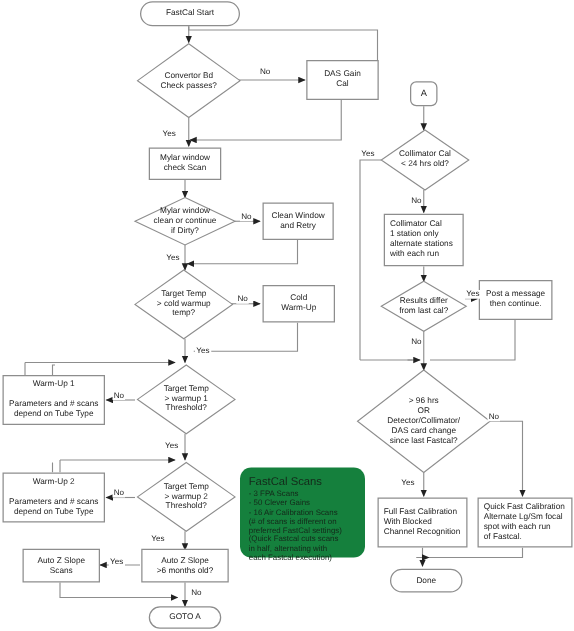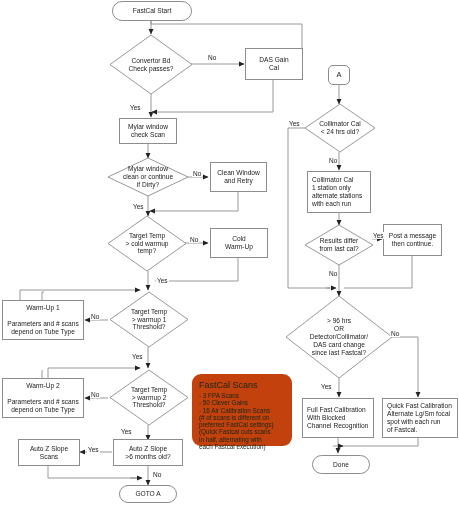--- a/index.html
+++ b/index.html
@@ -76,21 +76,21 @@
     position: absolute;
     font-size: 6.5px;
     color: #1b1b1b;
     background: #ffffff;
     padding: 0 1px;
     white-space: nowrap;
   }
   .note {
     position: absolute;
     box-sizing: border-box;
-    background: #c2410c;
+    background: #15803d;
     border-radius: 9px;
     padding: 6px 7px 5px 7px;
     color: #14281a;
   }
   .note-title {
     font-size: 9px;
     margin-bottom: 2px;
     display: block;
   }
   .note-body {

